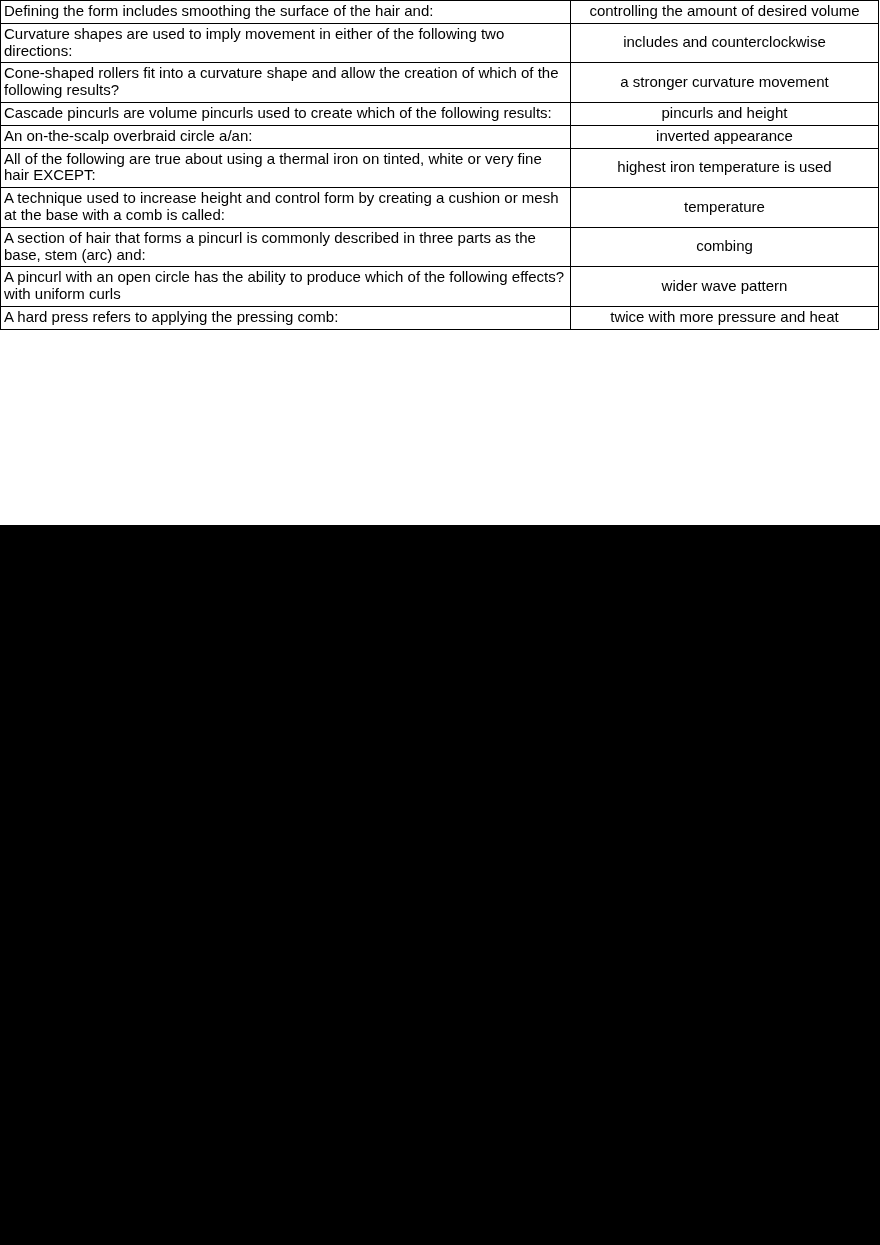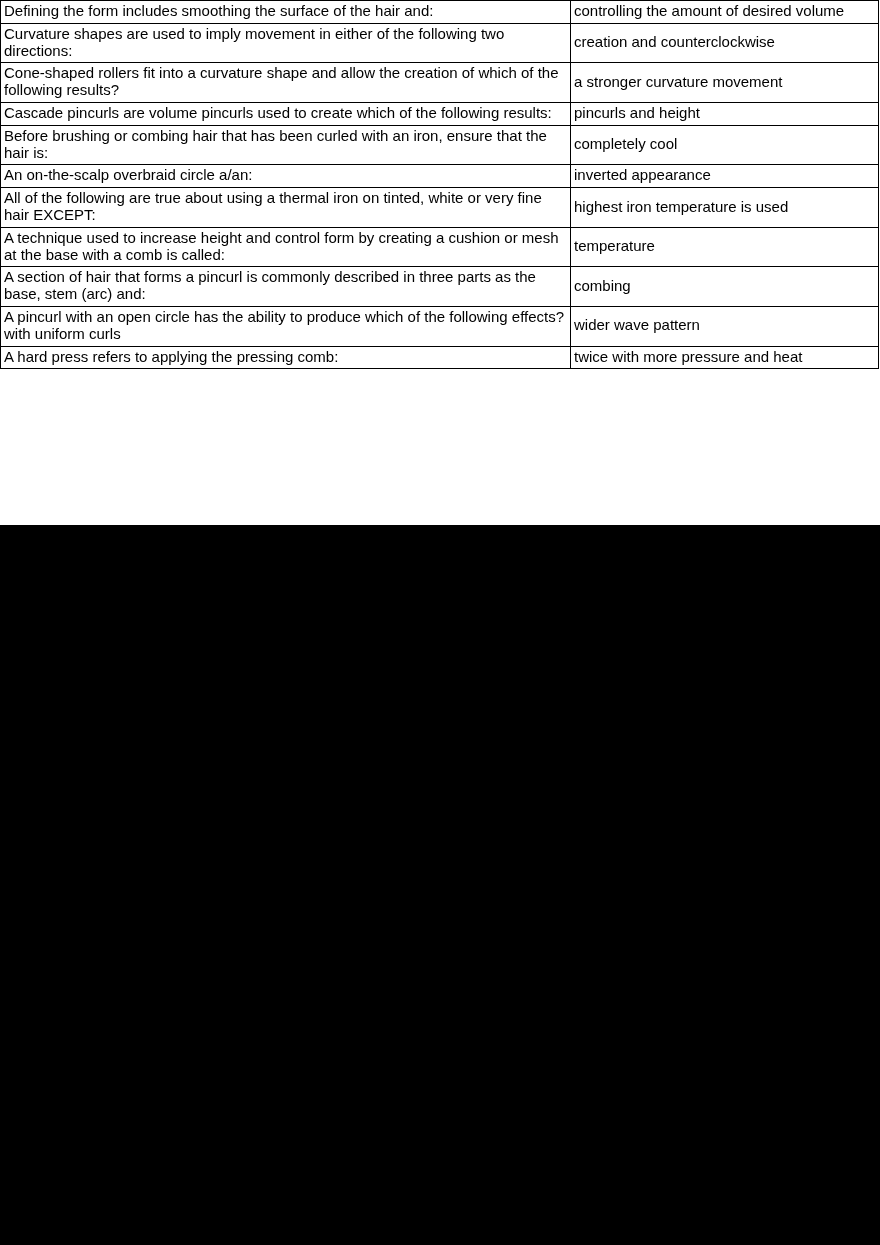--- a/index.html
+++ b/index.html
@@ -35,21 +35,21 @@
     font-size: 15px;
     line-height: 1.12;
     vertical-align: middle;
     word-wrap: break-word;
     overflow-wrap: break-word;
   }
   #qa-table td.question {
     text-align: left;
   }
   #qa-table td.answer {
-    text-align: left;
+    text-align: center;
   }
   #black-block {
     position: absolute;
     left: 0;
     top: 525px;
     width: 880px;
     height: 720px;
     background: #000000;
   }
 </style>
@@ -63,33 +63,29 @@
       <col class="col-question">
       <col class="col-answer">
     </colgroup>
     <tbody>
       <tr>
         <td class="question">Defining the form includes smoothing the surface of the hair and:</td>
         <td class="answer">controlling the amount of desired volume</td>
       </tr>
       <tr>
         <td class="question">Curvature shapes are used to imply movement in either of the following two directions:</td>
-        <td class="answer">creation and counterclockwise</td>
+        <td class="answer">includes and counterclockwise</td>
       </tr>
       <tr>
         <td class="question">Cone-shaped rollers fit into a curvature shape and allow the creation of which of the following results?</td>
         <td class="answer">a stronger curvature movement</td>
       </tr>
       <tr>
         <td class="question">Cascade pincurls are volume pincurls used to create which of the following results:</td>
         <td class="answer">pincurls and height</td>
-      </tr>
-      <tr>
-        <td class="question">Before brushing or combing hair that has been curled with an iron, ensure that the hair is:</td>
-        <td class="answer">completely cool</td>
       </tr>
       <tr>
         <td class="question">An on-the-scalp overbraid circle a/an:</td>
         <td class="answer">inverted appearance</td>
       </tr>
       <tr>
         <td class="question">All of the following are true about using a thermal iron on tinted, white or very fine hair EXCEPT:</td>
         <td class="answer">highest iron temperature is used</td>
       </tr>
       <tr>

